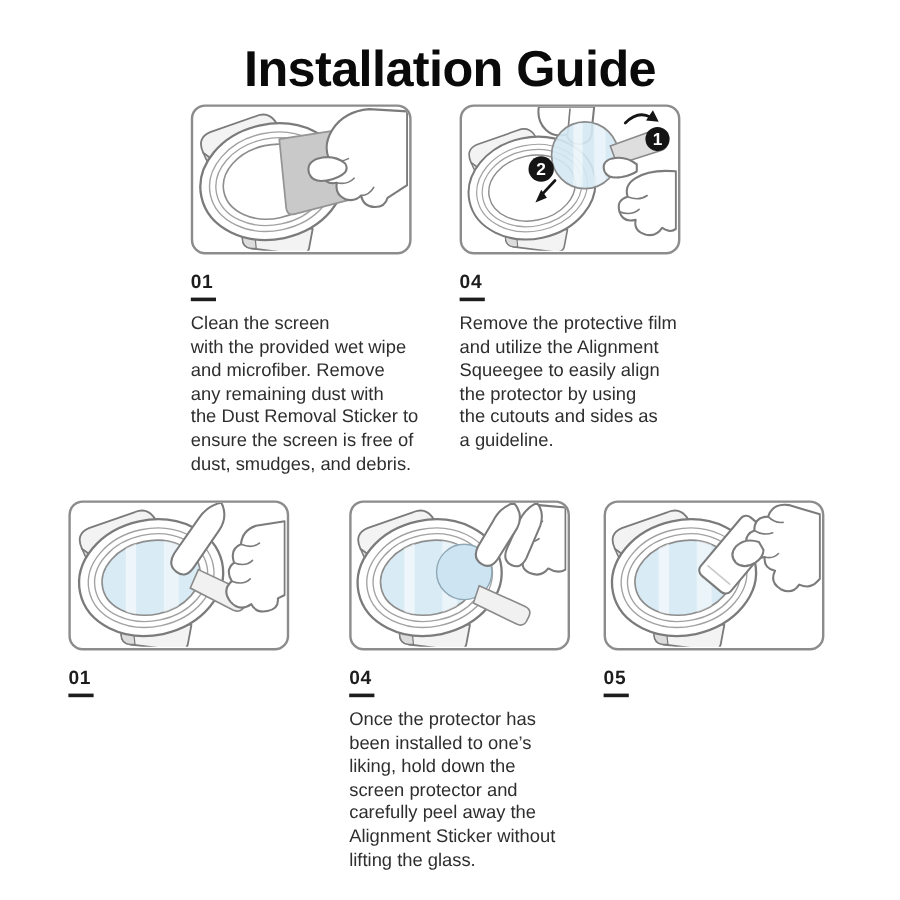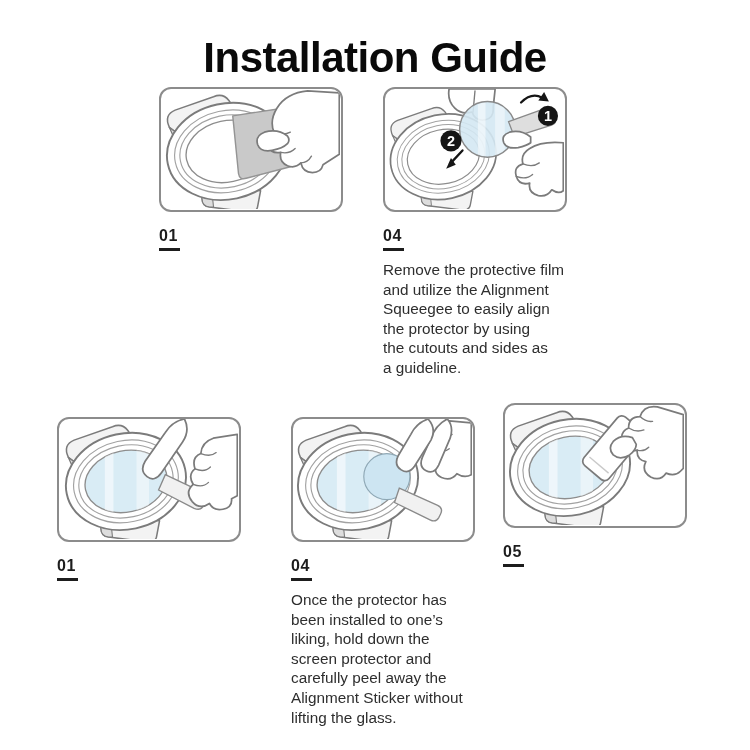--- a/index.html
+++ b/index.html
@@ -9,21 +9,21 @@
   }
   .title{
     position:absolute;top:18px;left:0;right:0;text-align:center;
     font-size:42px;font-weight:700;letter-spacing:-0.5px;color:#0a0a0a;margin:16px;
   }
   .step-col{position:absolute;width:205px;}
   .c1{left:159px;top:87px}
   .c2{left:383px;top:87px}
   .c3{left:57px;top:417px}
   .c4{left:291px;top:417px}
-  .c5{left:503px;top:403px}
+  .c5{left:503px;top:417px}
   .panel{
     width:184px;height:125px;box-sizing:border-box;background:#fff;
     border:2.5px solid #8c8c8c;border-radius:12px;overflow:hidden;
   }
   .panel svg{display:block;width:179px;height:120px;}
   .stepnum{
     margin-top:15px;font-size:16px;font-weight:700;letter-spacing:0.5px;color:#1d1d1d;
   }
   .underline{width:21px;height:3px;background:#1d1d1d;margin-top:3px;}
   .steptext{
@@ -76,20 +76,27 @@
         <path class="hl" d="M185,4 L152,2 Q130,4 120,20 Q112,33 117,45 Q108,50 111,59 Q114,68 124,66 Q122,76 131,80 Q139,83 145,77 Q147,87 157,87 Q166,87 168,79 L185,68 Z"></path>
         <path class="ln" d="M117,45 Q127,49 134,45"></path>
         <path class="ln" d="M124,66 Q133,68 139,62"></path>
         <path class="ln" d="M145,77 Q152,77 156,70"></path>
         <path class="hl" d="M131,49 Q121,41 107,45 Q97,49 100,58 Q103,66 115,64 Q126,62 131,57 Q134,53 131,49 Z"></path>
       </g>
     </svg>
   </div>
   <div class="stepnum">01</div>
   <div class="underline"></div>
+  <p class="steptext">Clean the screen
+with the provided wet wipe
+and microfiber. Remove
+any remaining dust with
+the Dust Removal Sticker to
+ensure the screen is free of
+dust, smudges, and debris.</p>
 </section>
 
 <section class="step-col c2">
   <div class="panel">
     <svg viewBox="0 0 185 125">
       <g style="--face:#ffffff;--streaks:0">
           <use href="#watchG" transform="translate(-6,16) scale(0.88)"></use>
         </g>
       <g>
         <path class="hl" d="M66,0 Q64,12 72,20 Q79,27 90,24 Q93,34 104,32 Q113,30 112,19 L114,0 Z"></path>

